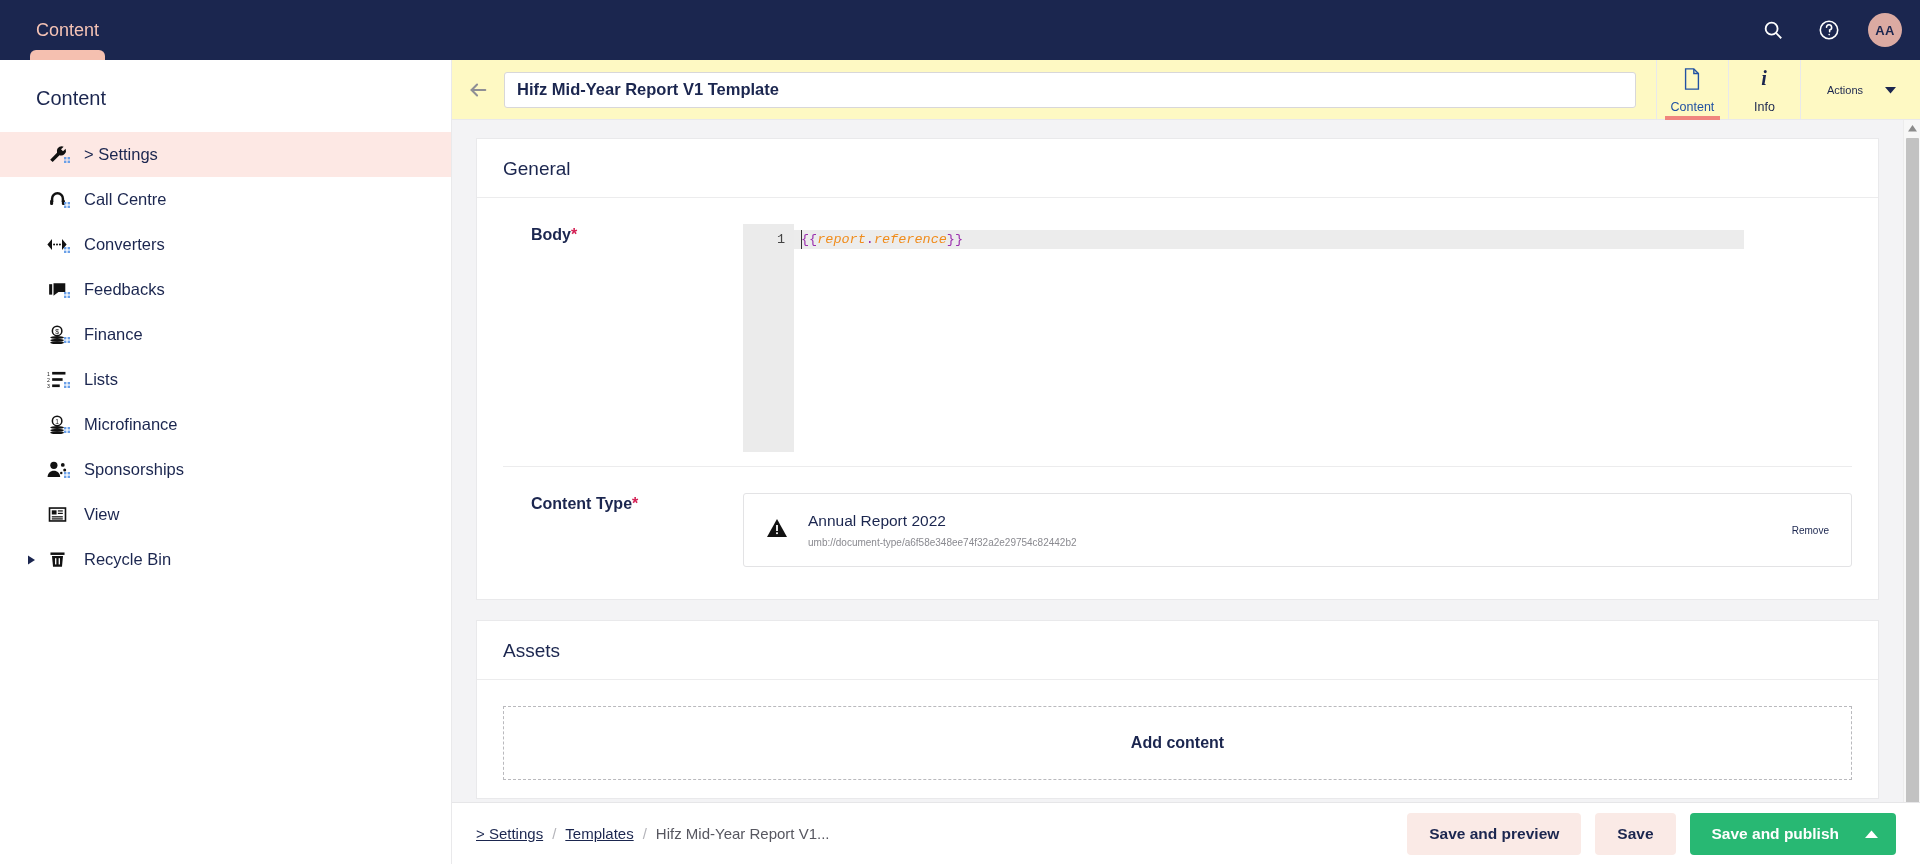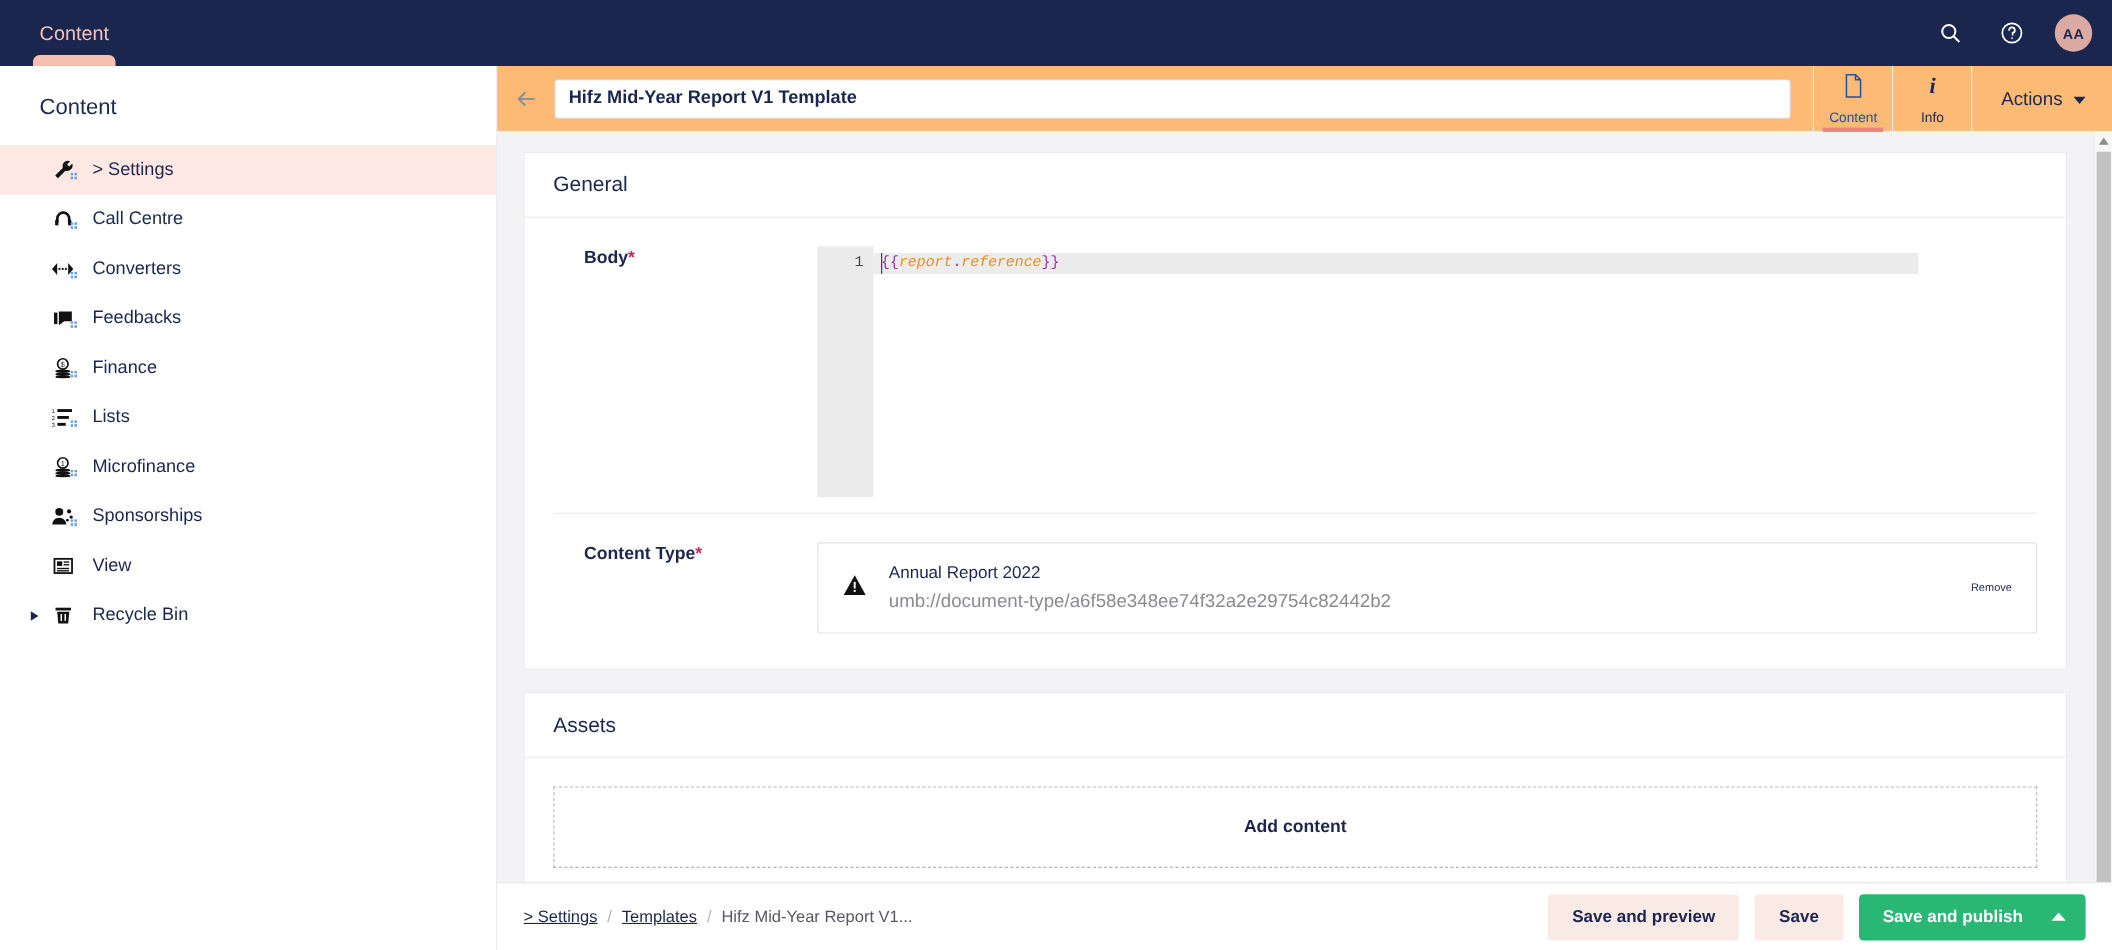--- a/index.html
+++ b/index.html
@@ -84,21 +84,21 @@
   }
 
   
   .main {
     position: absolute; top: 60px; left: 452px;
     width: 1468px; height: 804px;
     background: #f3f3f5;
   }
   .editor-header {
     position: relative;
-    height: 60px; background: #fdba74;
+    height: 60px; background: #fef9c3;
     display: flex; align-items: center;
     border-bottom: 1px solid #e9e9eb;
   }
   .back-arrow {
     width: 52px; display: flex; align-items: center;
     justify-content: center; cursor: pointer; color: #8f8f95;
   }
   .title-input {
     flex: 1; margin-right: 20px;
     height: 36px;
@@ -118,22 +118,22 @@
   }
   .tab-label { font-size: 12.5px; color: #1b264f; }
   .tab.active .tab-label { color: #2152a3; }
   .tab.active::after {
     content: ""; position: absolute;
     left: 8px; right: 8px; bottom: 0; height: 4px;
     background: #f0857d;
   }
   .actions-btn {
     height: 60px; display: flex; align-items: center;
-    padding: 0 24px 0 26px; gap: 10px;
-    font-size: 17px; color: #1b264f;
+    padding: 0 24px 0 26px; gap: 22px;
+    font-size: 11px; color: #1b264f;
     cursor: pointer; border-left: 1px solid #e9e9eb;
   }
 
   
   .scrollwrap {
     position: relative;
     height: 744px; overflow: hidden;
   }
   .scrollcontent {
     position: absolute; inset: 0 17px 0 0;
@@ -195,21 +195,21 @@
   
   .picker {
     border: 1px solid #e3e3e5; border-radius: 3px;
     display: flex; align-items: center;
     padding: 18px 22px; gap: 20px;
     background: #fff;
   }
   .picker-icon { color: #1b1b1b; flex: 0 0 22px; }
   .picker-texts { flex: 1; }
   .picker-name { font-size: 15.5px; color: #1b264f; margin-bottom: 7px; }
-  .picker-udi { font-size: 17px; color: #8a8a90; font-family: "Liberation Sans", sans-serif; }
+  .picker-udi { font-size: 10px; color: #8a8a90; font-family: "Liberation Sans", sans-serif; }
   .picker-remove {
     font-size: 10px; color: #1b264f;
     cursor: pointer; font-weight: 400;
   }
 
   
   .addcontent {
     border: 1px dashed #b9b9bd;
     height: 74px;
     display: flex; align-items: center; justify-content: center;

